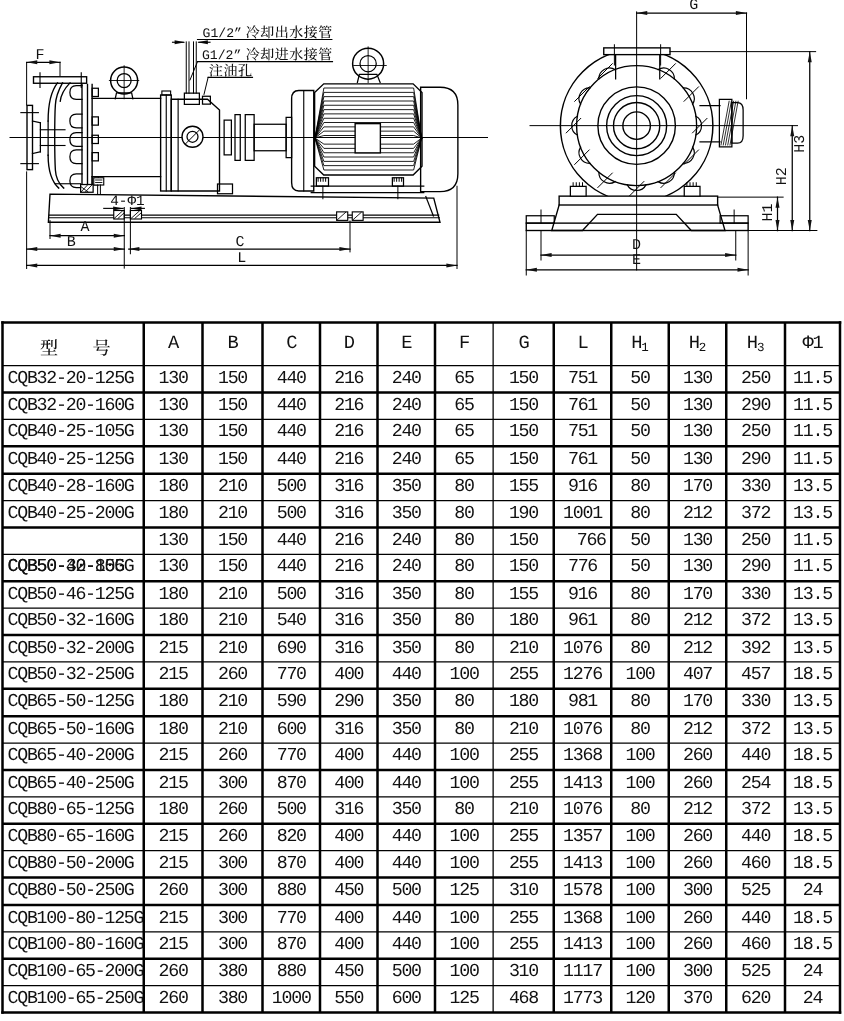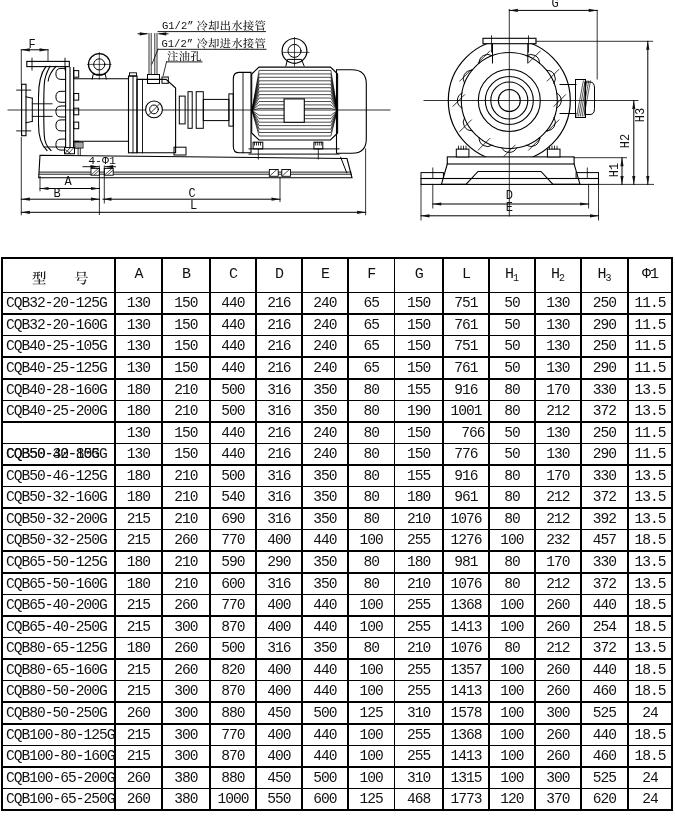--- a/index.html
+++ b/index.html
@@ -574,21 +574,21 @@
 <div class="m" style="left:6px;top:531.47px;height:18px;line-height:18px">CQB50-32-250G</div>
 <div class="c" style="left:115px;top:531.47px;width:47px;height:18px;line-height:18px">215</div>
 <div class="c" style="left:162px;top:531.47px;width:48px;height:18px;line-height:18px">260</div>
 <div class="c" style="left:210px;top:531.47px;width:46px;height:18px;line-height:18px">770</div>
 <div class="c" style="left:256px;top:531.47px;width:46px;height:18px;line-height:18px">400</div>
 <div class="c" style="left:302px;top:531.47px;width:46px;height:18px;line-height:18px">440</div>
 <div class="c" style="left:348px;top:531.47px;width:46.5px;height:18px;line-height:18px">100</div>
 <div class="c" style="left:394.5px;top:531.47px;width:48.5px;height:18px;line-height:18px">255</div>
 <div class="c" style="left:443px;top:531.47px;width:46px;height:18px;line-height:18px">1276</div>
 <div class="c" style="left:489px;top:531.47px;width:46px;height:18px;line-height:18px">100</div>
-<div class="c" style="left:535px;top:531.47px;width:46px;height:18px;line-height:18px">232</div>
+<div class="c" style="left:535px;top:531.47px;width:46px;height:18px;line-height:18px">407</div>
 <div class="c" style="left:581px;top:531.47px;width:47px;height:18px;line-height:18px">457</div>
 <div class="c" style="left:628px;top:531.47px;width:44px;height:18px;line-height:18px">18.5</div>
 <div class="m" style="left:6px;top:553.03px;height:18px;line-height:18px">CQB65-50-125G</div>
 <div class="c" style="left:115px;top:553.03px;width:47px;height:18px;line-height:18px">180</div>
 <div class="c" style="left:162px;top:553.03px;width:48px;height:18px;line-height:18px">210</div>
 <div class="c" style="left:210px;top:553.03px;width:46px;height:18px;line-height:18px">590</div>
 <div class="c" style="left:256px;top:553.03px;width:46px;height:18px;line-height:18px">290</div>
 <div class="c" style="left:302px;top:553.03px;width:46px;height:18px;line-height:18px">350</div>
 <div class="c" style="left:348px;top:553.03px;width:46.5px;height:18px;line-height:18px">80</div>
 <div class="c" style="left:394.5px;top:553.03px;width:48.5px;height:18px;line-height:18px">180</div>
@@ -715,21 +715,21 @@
 <div class="c" style="left:581px;top:747.09px;width:47px;height:18px;line-height:18px">460</div>
 <div class="c" style="left:628px;top:747.09px;width:44px;height:18px;line-height:18px">18.5</div>
 <div class="m" style="left:6px;top:768.66px;height:18px;line-height:18px">CQB100-65-200G</div>
 <div class="c" style="left:115px;top:768.66px;width:47px;height:18px;line-height:18px">260</div>
 <div class="c" style="left:162px;top:768.66px;width:48px;height:18px;line-height:18px">380</div>
 <div class="c" style="left:210px;top:768.66px;width:46px;height:18px;line-height:18px">880</div>
 <div class="c" style="left:256px;top:768.66px;width:46px;height:18px;line-height:18px">450</div>
 <div class="c" style="left:302px;top:768.66px;width:46px;height:18px;line-height:18px">500</div>
 <div class="c" style="left:348px;top:768.66px;width:46.5px;height:18px;line-height:18px">100</div>
 <div class="c" style="left:394.5px;top:768.66px;width:48.5px;height:18px;line-height:18px">310</div>
-<div class="c" style="left:443px;top:768.66px;width:46px;height:18px;line-height:18px">1315</div>
+<div class="c" style="left:443px;top:768.66px;width:46px;height:18px;line-height:18px">1117</div>
 <div class="c" style="left:489px;top:768.66px;width:46px;height:18px;line-height:18px">100</div>
 <div class="c" style="left:535px;top:768.66px;width:46px;height:18px;line-height:18px">300</div>
 <div class="c" style="left:581px;top:768.66px;width:47px;height:18px;line-height:18px">525</div>
 <div class="c" style="left:628px;top:768.66px;width:44px;height:18px;line-height:18px">24</div>
 <div class="m" style="left:6px;top:790.22px;height:18px;line-height:18px">CQB100-65-250G</div>
 <div class="c" style="left:115px;top:790.22px;width:47px;height:18px;line-height:18px">260</div>
 <div class="c" style="left:162px;top:790.22px;width:48px;height:18px;line-height:18px">380</div>
 <div class="c" style="left:210px;top:790.22px;width:46px;height:18px;line-height:18px">1000</div>
 <div class="c" style="left:256px;top:790.22px;width:46px;height:18px;line-height:18px">550</div>
 <div class="c" style="left:302px;top:790.22px;width:46px;height:18px;line-height:18px">600</div>

